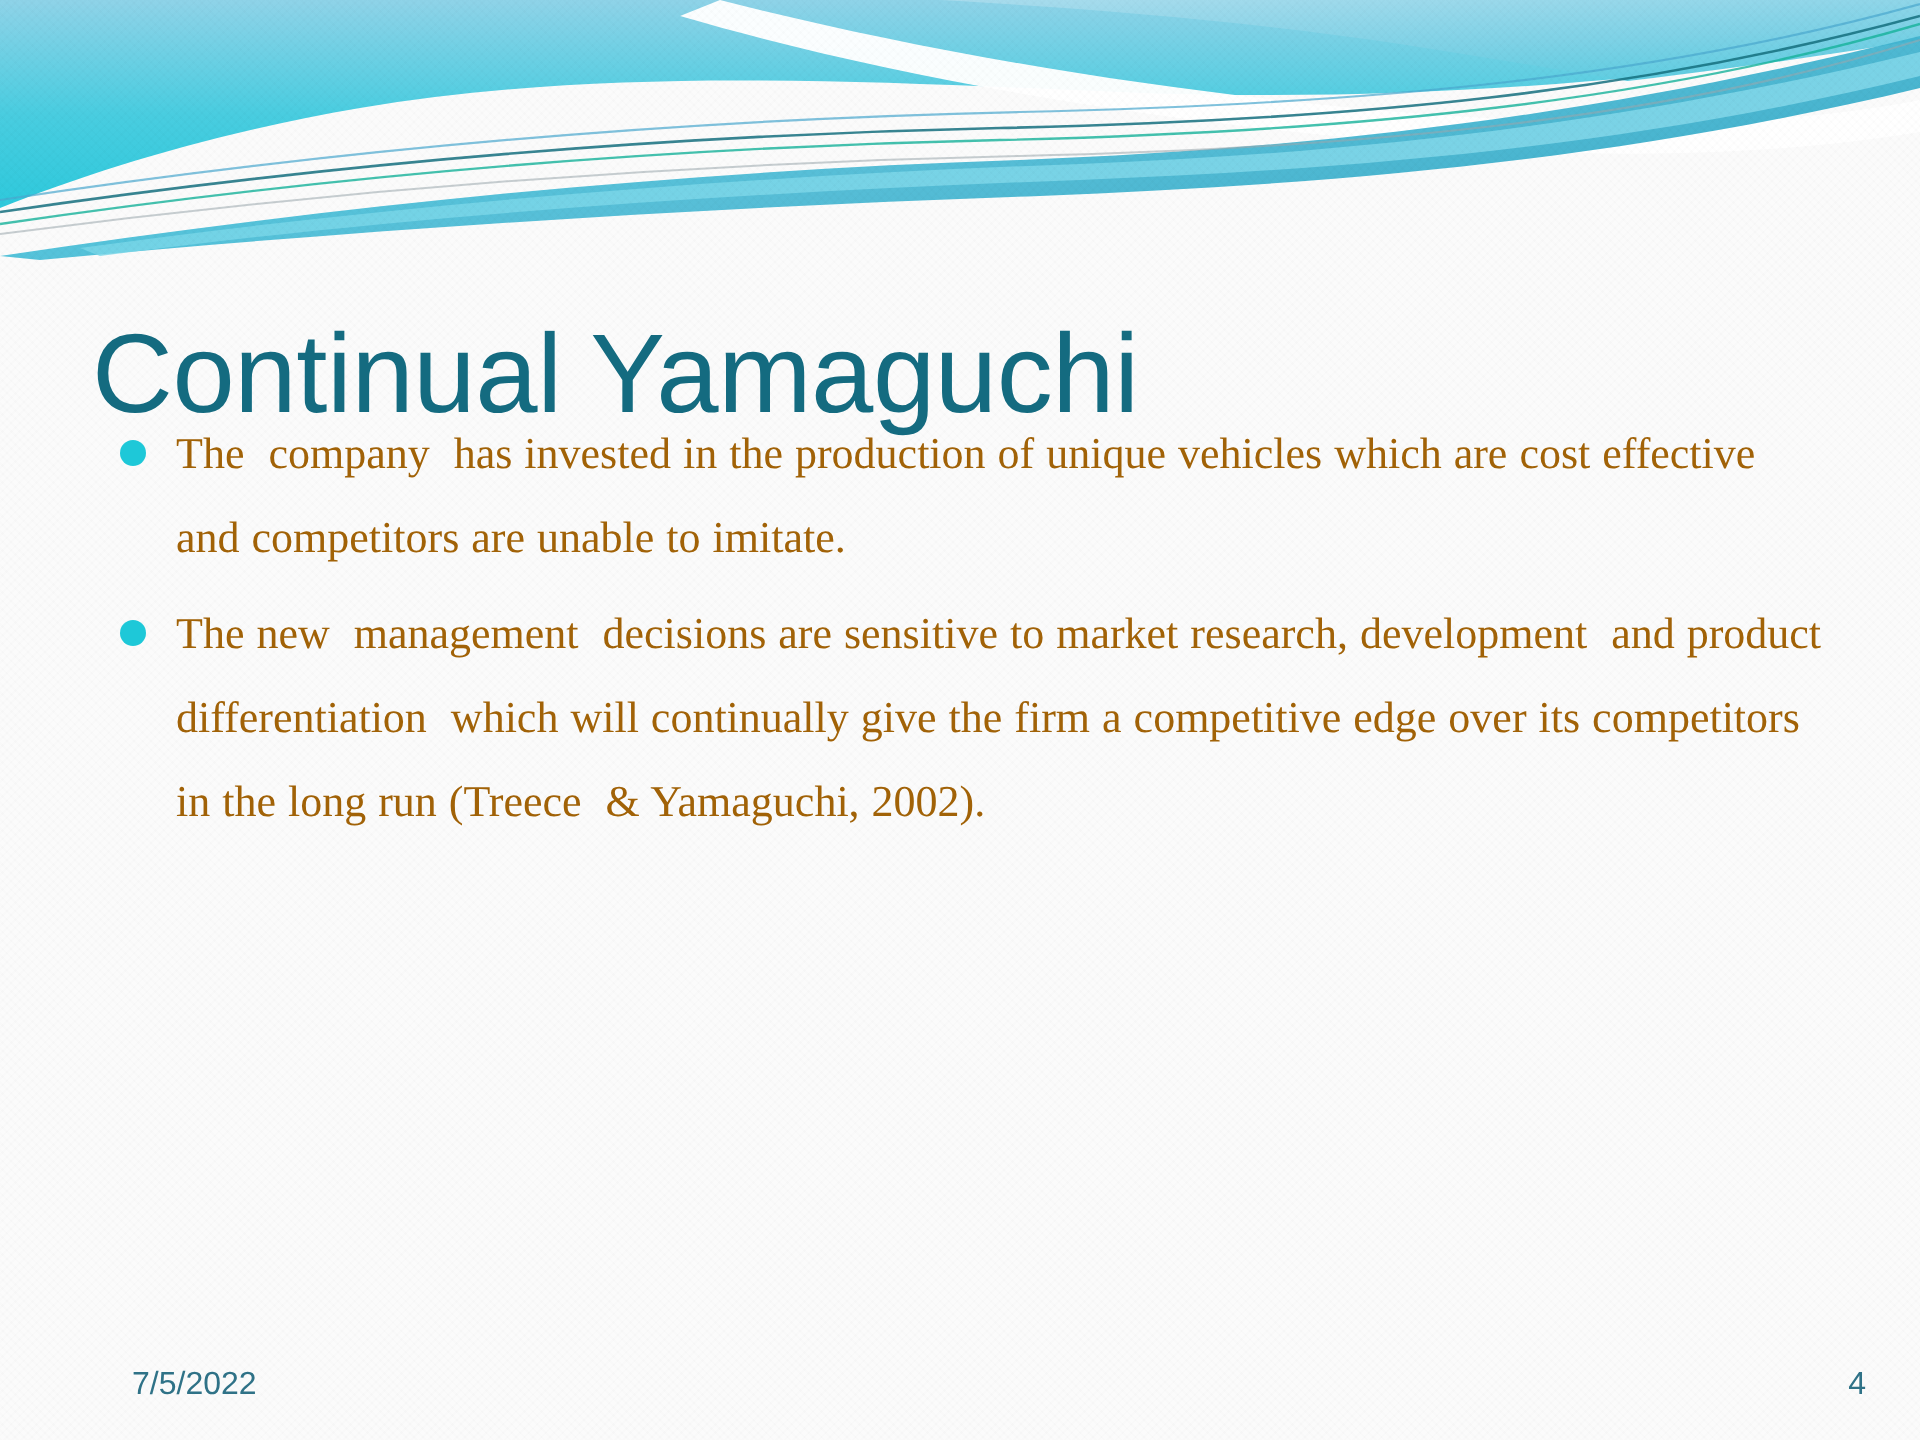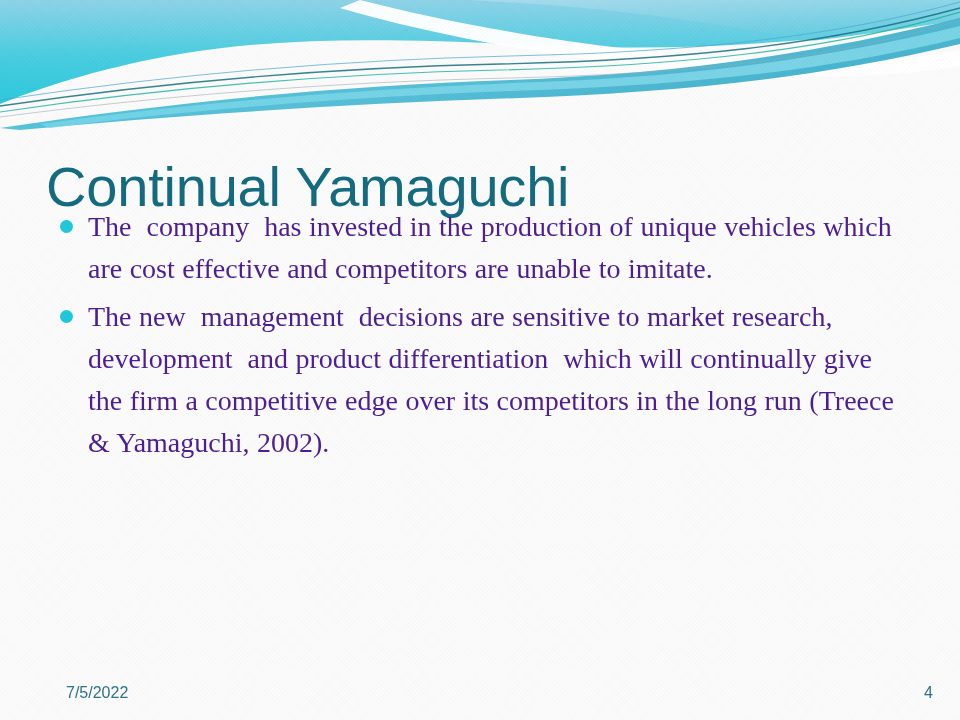--- a/index.html
+++ b/index.html
@@ -85,23 +85,23 @@
     left: 8px;
     top: 14px;
     width: 13px;
     height: 13px;
     border-radius: 50%;
     background: #1ec8d8;
   }
 
   .bullet-text {
     font-family: "Liberation Serif", "DejaVu Serif", serif;
-    font-size: 28px;
+    font-size: 22px;
     line-height: 42px;
-    color: #4c1d95;
+    color: #a16207;
     white-space: pre-wrap;
     word-spacing: 0.5px;
   }
 
   
   #footer-date {
     position: absolute;
     left: 66px;
     bottom: 18px;
     z-index: 10;

